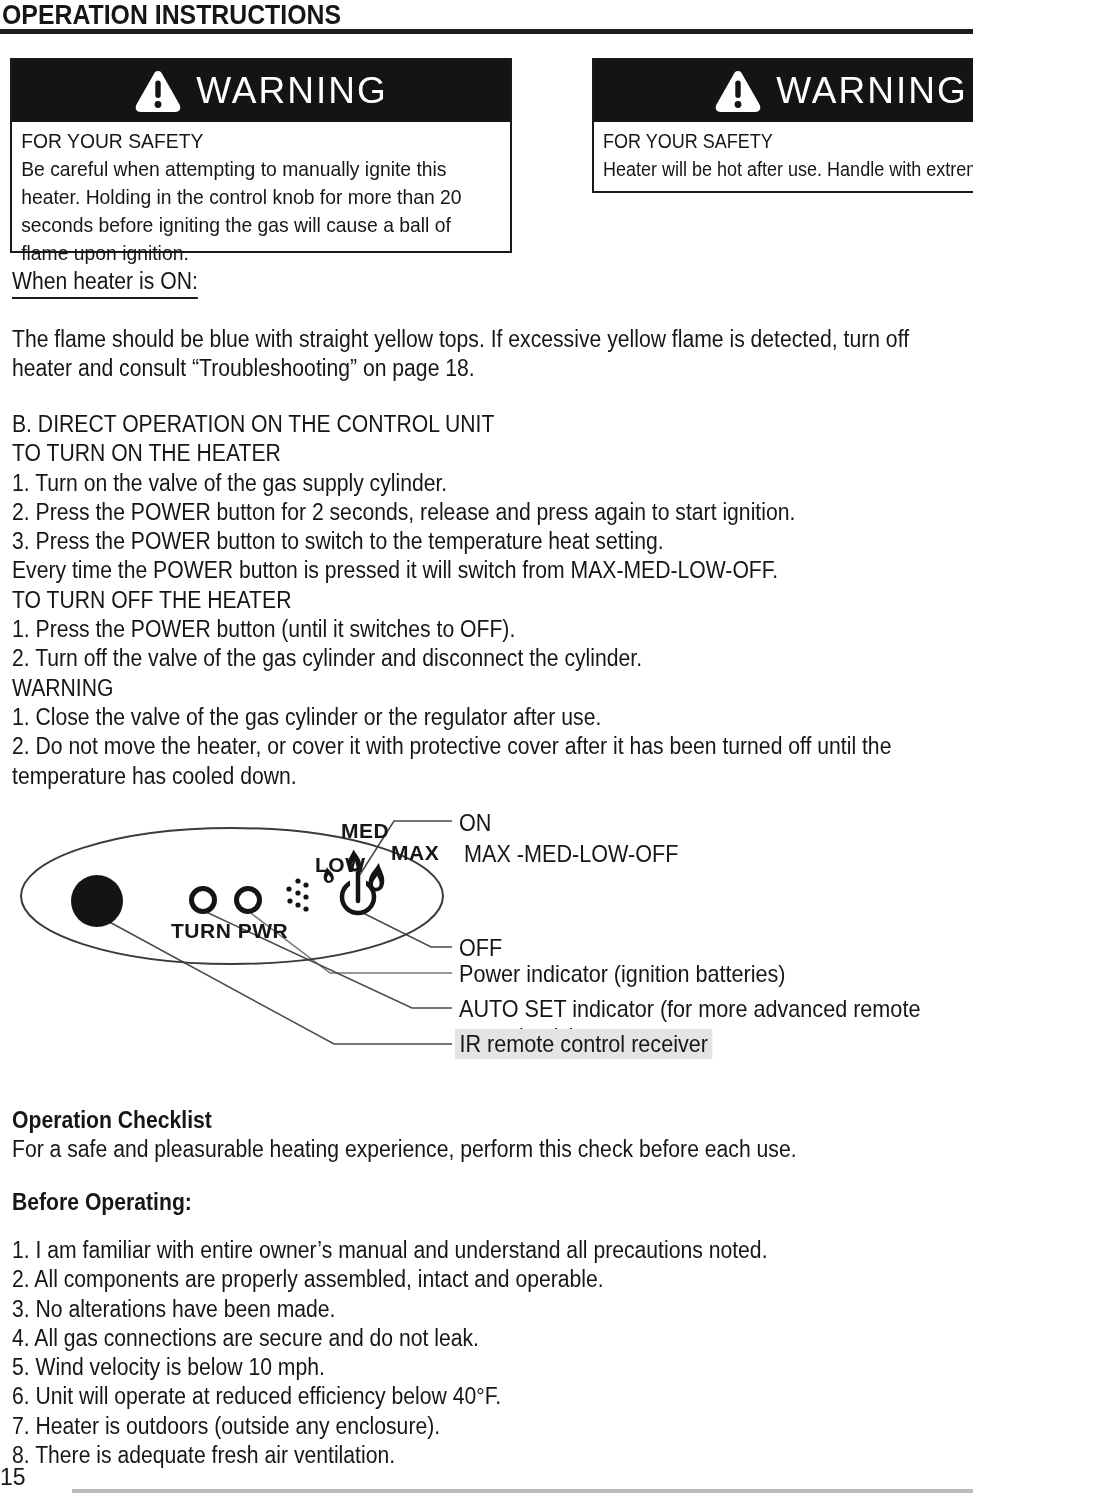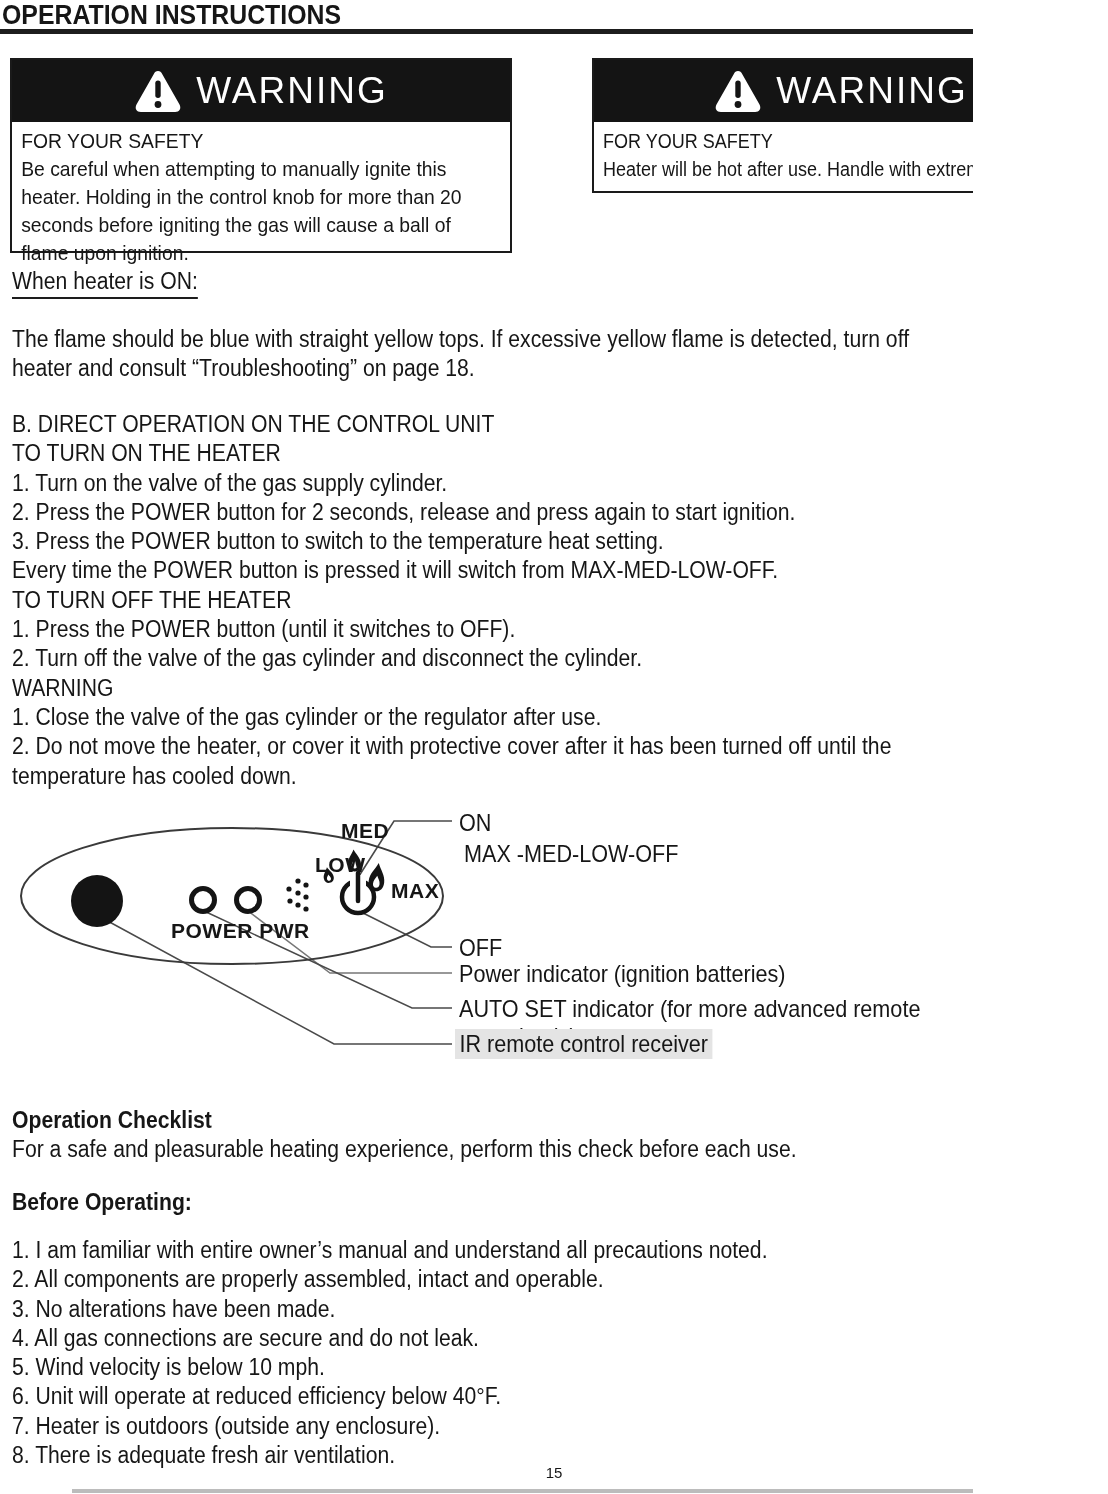--- a/index.html
+++ b/index.html
@@ -17,21 +17,21 @@
   .wbar{height:62px;background:#141414;display:flex;align-items:center;justify-content:center;gap:14px;}
   .wtitle{color:#ffffff;font-size:37px;font-weight:400;letter-spacing:2px;}
   .wbody{padding:5px 10px 0 10px;font-size:21px;line-height:28px;}
   .wbody-r{padding:5px 10px 0 10px;font-size:20px;line-height:28px;}
   .body-block{font-size:23px;line-height:29.3px;}
   .when-heading{left:12px;top:268px;font-size:23px;border-bottom:2px solid #1d1d1d;padding-bottom:2px;width:max-content;}
   .bold{font-weight:700;}
   .plabel{font-size:21px;font-weight:700;letter-spacing:0.5px;}
   .clabel{font-size:24px;}
   .ir-bg{background:#e4e4e4;padding:1px 5px;}
-  .pagenum{left:0;top:1464px;width:1108px;text-align:center;font-size:15px;}
+  .pagenum{left:0;top:1464px;width:1108px;font-size:23px;}
   .shadow-strip{left:72px;top:1489px;width:1036px;height:4px;background:#bcbcbc;}
 </style>
 </head>
 <body>
 
 <div class="page">
 
   <div class="abs page-title cx">OPERATION INSTRUCTIONS</div>
   <div class="abs rule"></div>
 
@@ -126,22 +126,22 @@
 
     <g>
       <circle cx="358" cy="897" r="16" fill="#ffffff" stroke="#141414" stroke-width="4.5"></circle>
       <rect x="350" y="875" width="16" height="11" fill="#ffffff"></rect>
       <line x1="358" y1="873" x2="358" y2="901" stroke="#141414" stroke-width="4.5" stroke-linecap="round"></line>
     </g>
   </svg>
 
   <div class="abs plabel" style="left:341px;top:819px;">MED</div>
   <div class="abs plabel" style="left:315px;top:853px;">LOW</div>
-  <div class="abs plabel" style="left:391px;top:879px;">MAX</div>
-  <div class="abs plabel" style="left:171px;top:919px;">POWER PWR</div>
+  <div class="abs plabel" style="left:391px;top:841px;">MAX</div>
+  <div class="abs plabel" style="left:171px;top:919px;">TURN PWR</div>
 
   <div class="abs clabel cx90" style="left:459px;top:809px;">ON</div>
   <div class="abs clabel cx90" style="left:464px;top:840px;">MAX -MED-LOW-OFF</div>
   <div class="abs clabel cx90" style="left:459px;top:934px;">OFF</div>
   <div class="abs clabel cx90" style="left:459px;top:960px;">Power indicator (ignition batteries)</div>
   <div class="abs clabel cx90" style="left:459px;top:995px;">AUTO SET indicator (for more advanced remote control only)</div>
   <div class="abs clabel cx90 ir-bg" style="left:455px;top:1029px;">IR remote control receiver</div>
 
   <div class="abs body-block bold cx" style="left:12px;top:1106px;">Operation Checklist</div>
   <div class="abs body-block cx" style="left:12px;top:1135px;">For a safe and pleasurable heating experience, perform this check before each use.</div>

